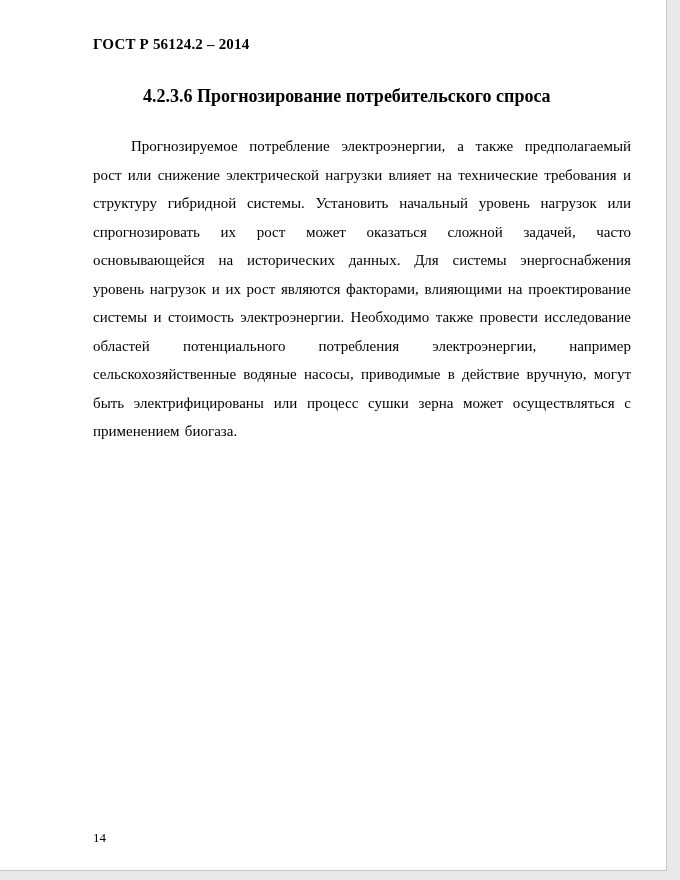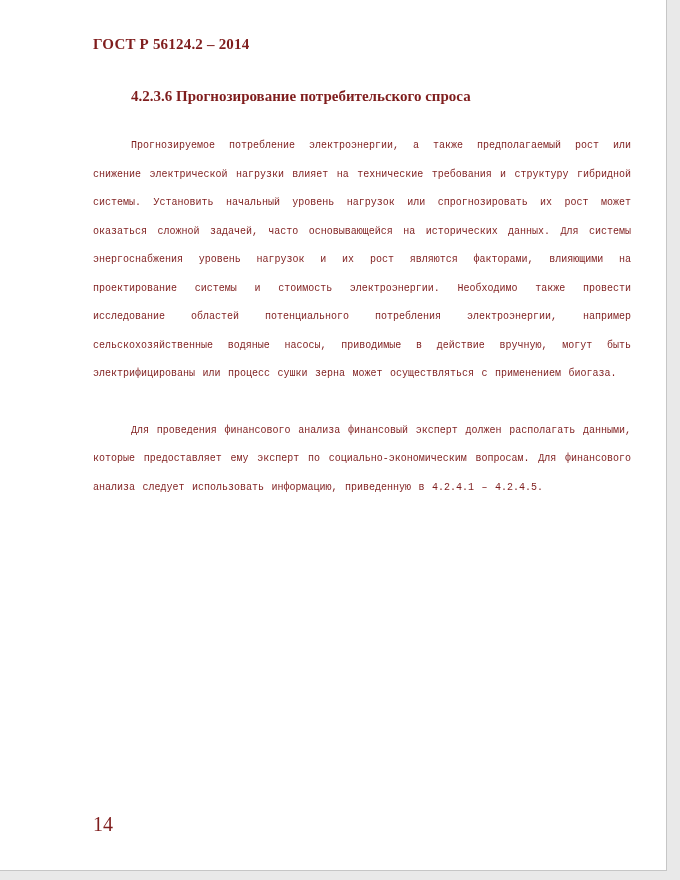--- a/index.html
+++ b/index.html
@@ -17,70 +17,68 @@
   .page {
     position: absolute;
     left: 0;
     top: 0;
     width: 667px;
     height: 871px;
     background: #ffffff;
     border-right: 1px solid #c6c6c6;
     border-bottom: 1px solid #c6c6c6;
     box-sizing: border-box;
-    color: #7f1d1d;
+    color: #000000;
   }
   .content {
     padding: 34px 35px 0 93px;
   }
   .doc-header {
     font-weight: bold;
     font-size: 15px;
     line-height: 20px;
     margin: 0 0 28px 0;
     letter-spacing: 0.2px;
   }
   .heading {
     font-weight: bold;
-    font-size: 15px;
+    font-size: 18px;
     line-height: 28px;
     text-indent: 38px;
     text-align: justify;
-    margin: 28px 0 22px 0;
+    margin: 28px 0 22px 12px;
   }
   .heading.first {
     margin-top: 0;
   }
   .para {
-    font-size: 10px;
+    font-size: 15px;
     line-height: 28.5px;
     text-align: justify;
     text-indent: 38px;
     word-spacing: 1.5px;
     margin: 0 0 28px 0;
-    font-family: Liberation Mono, monospace;
   }
   .page-number {
     position: absolute;
     left: 93px;
-    bottom: 34px;
-    font-size: 20px;
+    bottom: 24px;
+    font-size: 13px;
   }
 </style>
 </head>
 <body>
 
 <div class="page">
   <div class="content">
     <div class="doc-header">ГОСТ Р 56124.2  – 2014</div>
 
     <div class="heading first">4.2.3.6 Прогнозирование потребительского спроса</div>
 
     <p class="para">Прогнозируемое потребление электроэнергии, а также предполагаемый рост или снижение электрической нагрузки влияет на технические требования и структуру гибридной системы. Установить начальный уровень нагрузок или спрогнозировать их рост может оказаться сложной задачей, часто основывающейся на исторических данных. Для системы энергоснабжения уровень нагрузок и их рост являются факторами, влияющими на проектирование системы и стоимость электроэнергии. Необходимо также провести исследование областей потенциального потребления электроэнергии, например сельскохозяйственные водяные насосы, приводимые в действие вручную, могут быть электрифицированы или процесс сушки зерна может осуществляться с применением биогаза.</p>
 
 
-    <p class="para">Для проведения финансового анализа финансовый эксперт должен располагать данными, которые предоставляет ему эксперт по социально-экономическим вопросам. Для финансового анализа следует использовать информацию, приведенную в 4.2.4.1 – 4.2.4.5.</p>
 
 
   </div>
 
   <div class="page-number">14</div>
 </div>
 
 </body></html>

